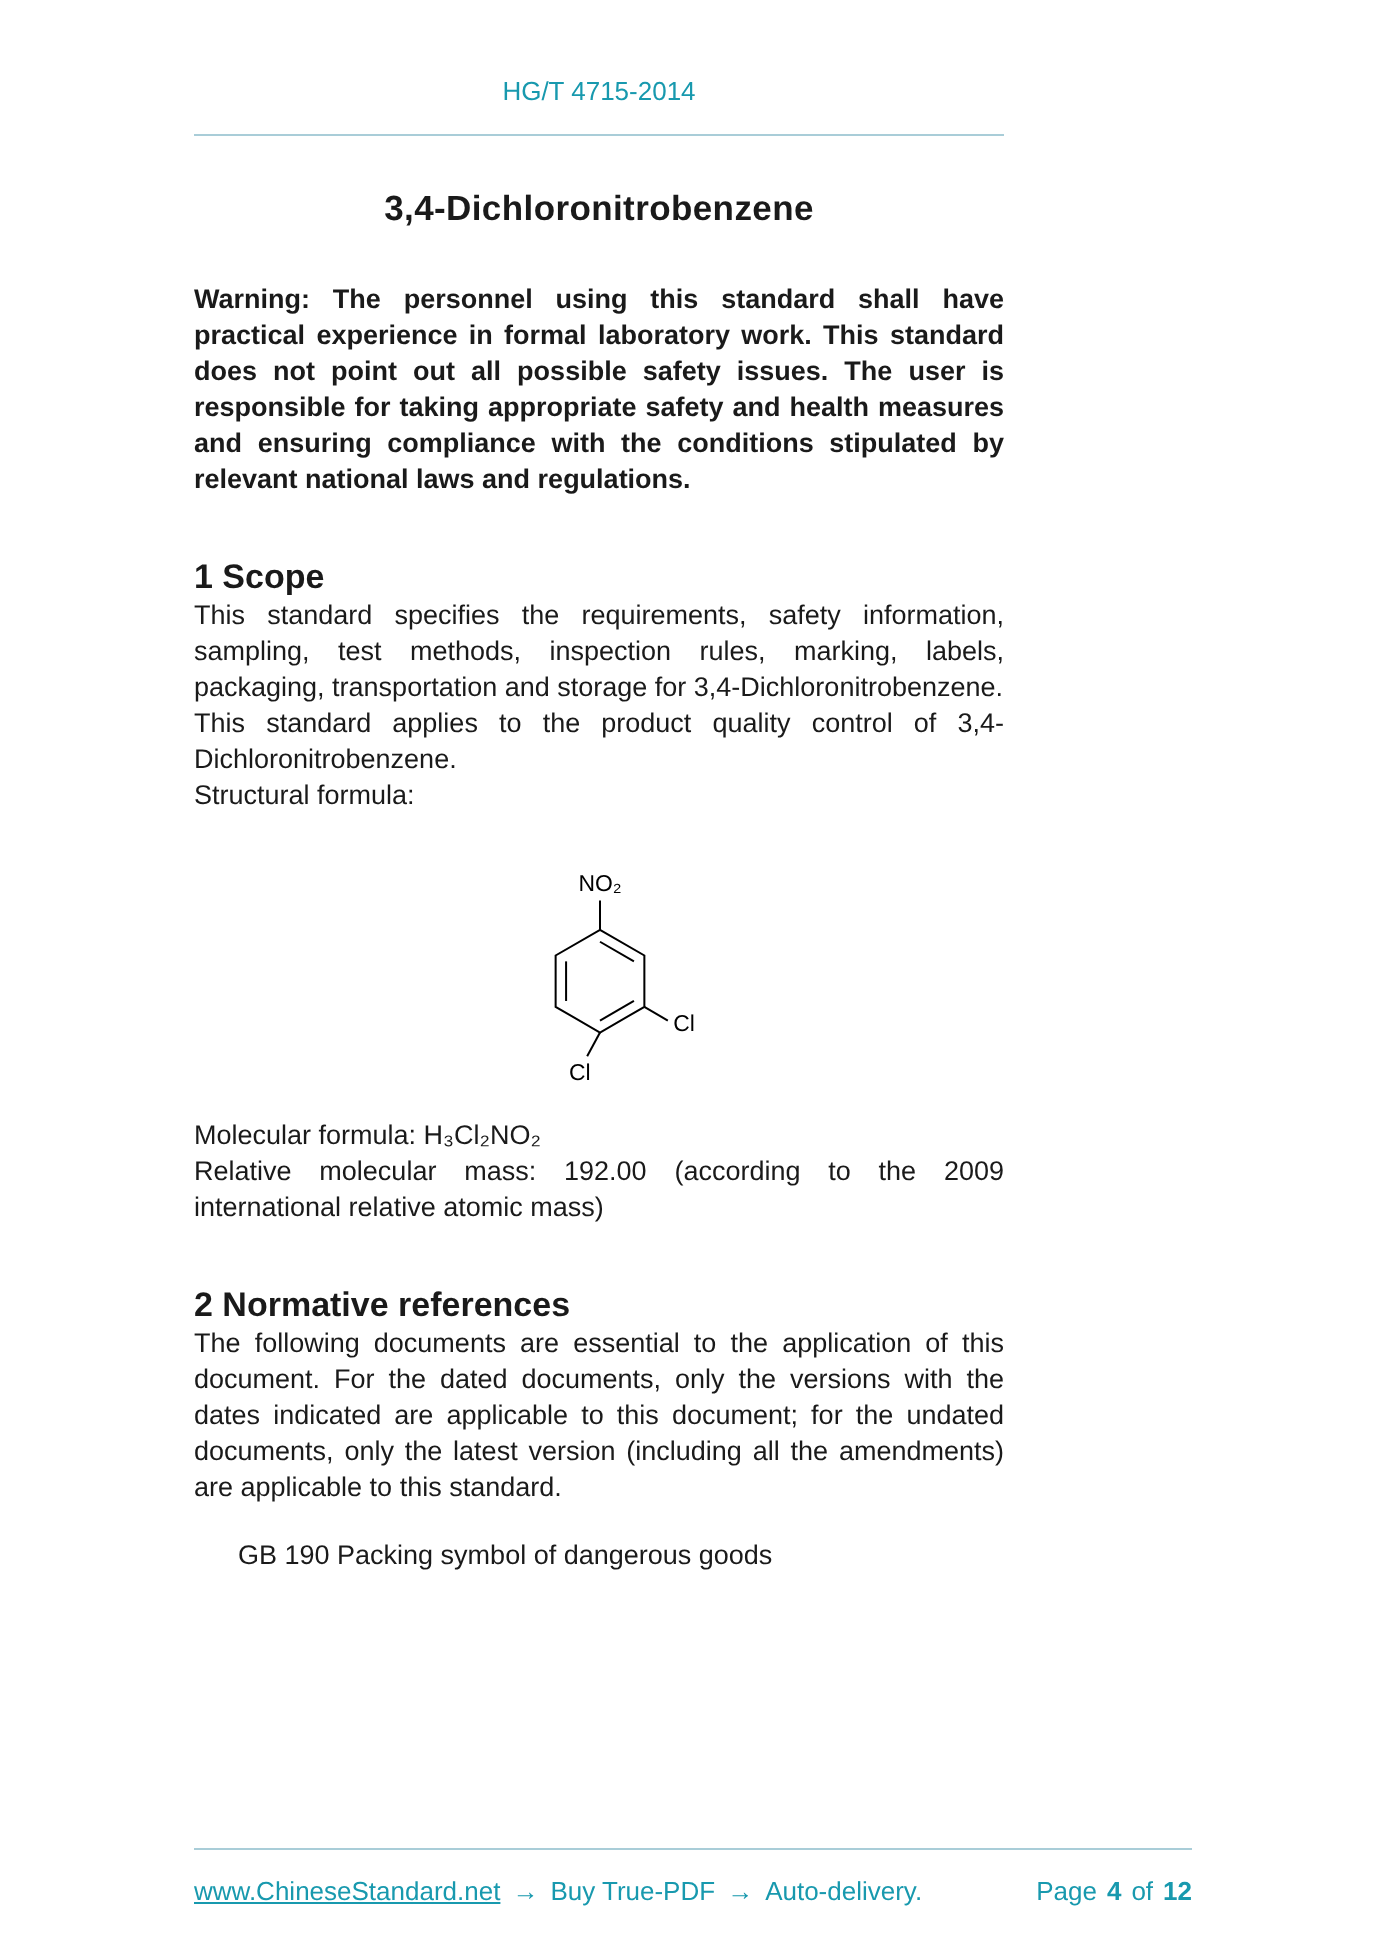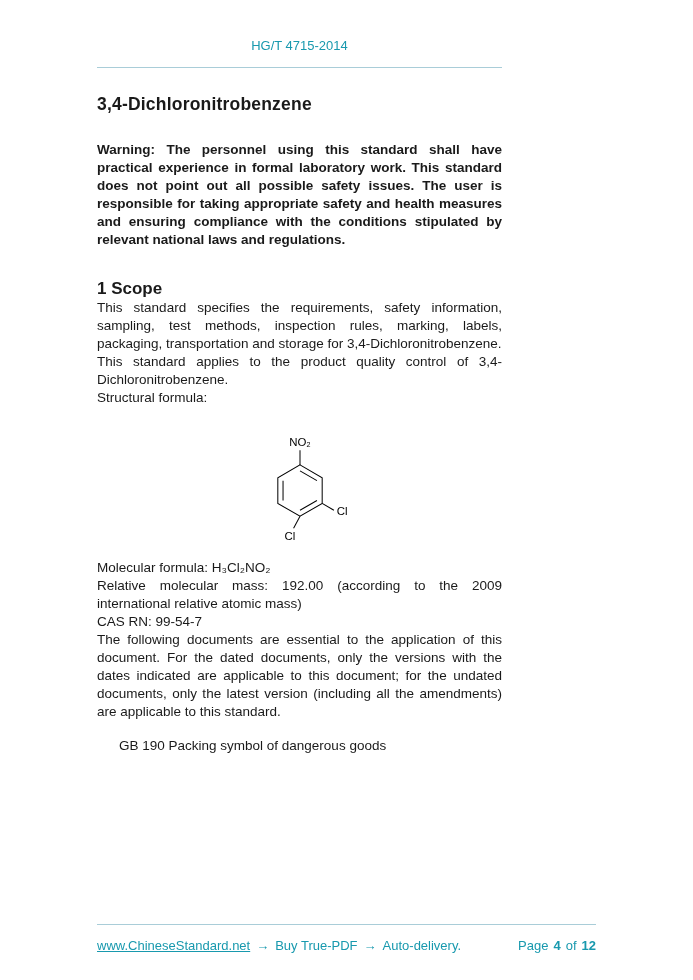--- a/index.html
+++ b/index.html
@@ -22,20 +22,21 @@
     color: #1899ae;
     font-size: 13px;
     padding-bottom: 14px;
   }
   .rule {
     border: none;
     border-top: 1px solid #a9cdd8;
     height: 0;
   }
   .doc-title {
+    text-align: center;
     font-size: 17.5px;
     font-weight: bold;
     margin-top: 26px;
     letter-spacing: 0.2px;
   }
   .warning {
     font-weight: bold;
     font-size: 13.5px;
     line-height: 18px;
     text-align: justify;
@@ -111,22 +112,22 @@
         <line x1="60" y1="108" x2="53" y2="121"></line>
       </g>
       <text x="60" y="31" text-anchor="middle" font-size="12.5" fill="#000000">NO₂</text>
       <text x="100" y="107" text-anchor="start" font-size="12.5" fill="#000000">Cl</text>
       <text x="49" y="134" text-anchor="middle" font-size="12.5" fill="#000000">Cl</text>
     </svg>
   </figure>
 
   <p class="body-p">Molecular formula: H₃Cl₂NO₂</p>
   <p class="body-p">Relative molecular mass: 192.00 (according to the 2009 international relative atomic mass)</p>
-  <p class="body-p">CAS RN: 99-54-7</p>
 
+  <h2 class="section-heading">2 Normative references</h2>
 
   <p class="body-p">The following documents are essential to the application of this document. For the dated documents, only the versions with the dates indicated are applicable to this document; for the undated documents, only the latest version (including all the amendments) are applicable to this standard.</p>
   <p class="ref-p">GB 190 Packing symbol of dangerous goods</p>
 
   <div class="footer">
     <div class="footer-left">
       <span class="site-link">www.ChineseStandard.net</span>
       <span>→</span>
       <span>Buy True-PDF</span>
       <span>→</span>

